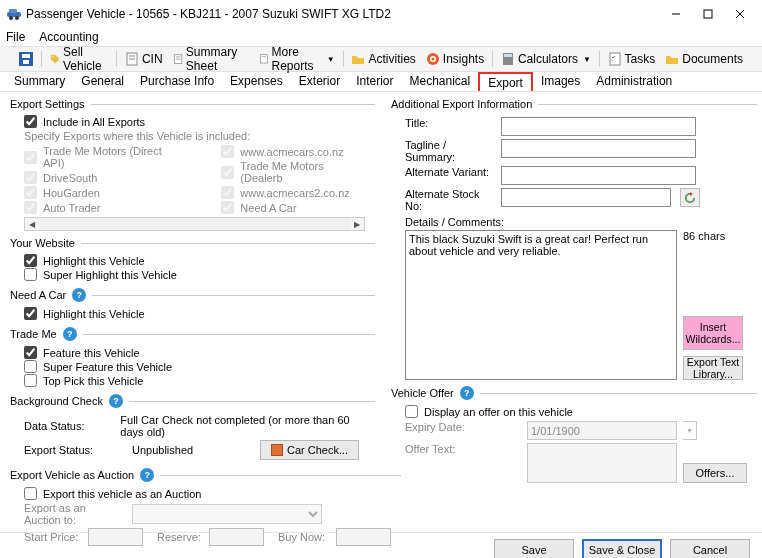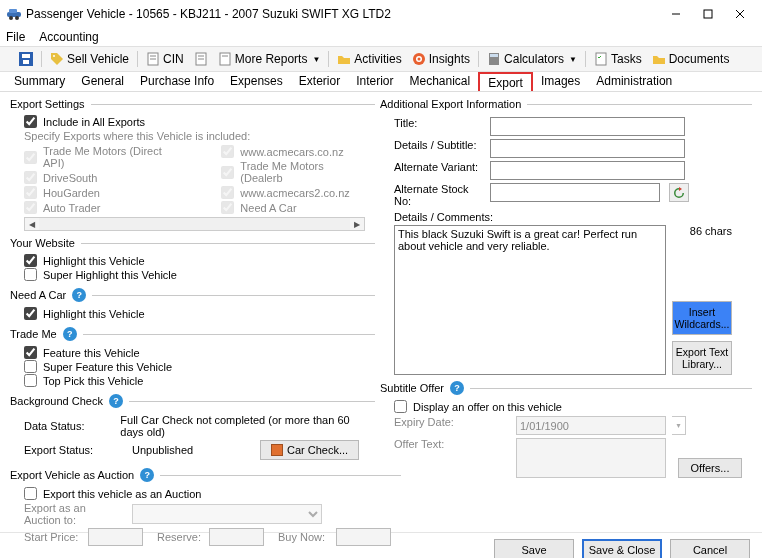--- a/index.html
+++ b/index.html
@@ -22,21 +22,21 @@
 .tbtn .ico { width: 14px; height: 14px; display:flex; align-items:center; justify-content:center;}
 .tsep { width: 1px; height: 16px; background: #ccc; margin: 0 2px; }
 .dd-arrow { font-size: 8px; margin-left: 2px; }
 
 
 .tabs { display: flex; padding: 0 6px; border-bottom: 1px solid #ddd; font-size: 12px; height: 20px;}
 .tab { padding: 2px 8px 1px; cursor: default; }
 .tab.active { border: 2px solid #e03030; border-bottom: none; position: relative; z-index: 1; }
 
 
-.content { display: flex; padding: 6px 10px 4px 10px; gap: 5px; height: 440px; }
+.content { display: flex; padding: 6px 10px 4px 10px; gap: 16px; height: 440px; }
 .col { }
 .col.left { width: 365px; }
 .col.right { flex: 1; }
 
 fieldset.group { border: none; margin-bottom: 4px; }
 fieldset.group > legend { display: flex; align-items: center; width: 100%; gap: 6px; font-size: 11px;}
 fieldset.group > legend .help { width:14px; height:14px; border-radius:50%; background:#2f8fd5; color:#fff; font-size:9px; display:flex; align-items:center; justify-content:center; font-weight:bold; }
 fieldset.group > legend .line { flex: 1; height: 1px; background: #c8c8c8; }
 .group-body { padding: 4px 10px 2px 14px; }
 
@@ -59,21 +59,21 @@
 .btn .ico { width:12px;height:12px; background:#e07030; border:1px solid #a05020; }
 
 
 .field-row { display:flex; align-items:flex-start; margin:3px 0; gap: 6px; font-size:11px;}
 .field-row .lbl { width: 90px; }
 .field-row input[type=text] { width: 195px; height: 19px; border:1px solid #888; padding: 0 3px; font-size:11px;}
 .field-row .icobtn { width:20px;height:19px;border:1px solid #bbb; background:#efefef; display:flex;align-items:center;justify-content:center; margin-left: 3px;}
 
 .details-lbl { margin: 4px 0 2px 0; font-size:11px;}
 textarea.details { width: 272px; height: 150px; border:1px solid #888; resize:none; font-family:inherit; font-size:11px; padding:2px 3px; }
-.charcount { font-size:11px; white-space:nowrap;text-align:right; }
+.charcount { font-size:11px; white-space:nowrap; }
 
 .offer-body .field-row input[type=text].date { width:150px; }
 .offer-body textarea.offertext { width:150px; height:40px; border:1px solid #888; resize:none; font-size:11px;}
 .disabled { color:#888; }
 .offer-body .field-row.dis input, .offer-body .field-row.dis textarea { background:#f4f4f4; color:#888; border-color:#c8c8c8; }
 select:disabled, input:disabled { background:#f4f4f4; color:#888; }
 
 
 .footer { height: 34px; display:flex; align-items:center; justify-content:flex-end; gap:8px; padding:0 12px; border-top:1px solid #e5e5e5;}
 .footer .fbtn { width: 80px; height:22px; border:1px solid #b0b0b0; background:#e9e9e9; font-size:11px; display:flex;align-items:center;justify-content:center;}
@@ -152,20 +152,21 @@
       <span>CIN</span>
     </div>
   <div class="tbtn">
       <span class="ico">
         <svg viewBox="0 0 14 14">
           <rect x="2" y="1" width="10" height="12" fill="#fff" stroke="#888"></rect>
           <line x1="4" y1="4" x2="10" y2="4" stroke="#888"></line>
           <line x1="4" y1="7" x2="10" y2="7" stroke="#888"></line>
         </svg>
       </span>
+      <span>Summary Sheet</span>
     </div>
   <div class="tbtn">
       <span class="ico">
         <svg viewBox="0 0 14 14">
           <rect x="2" y="1" width="10" height="12" fill="#fff" stroke="#888"></rect>
           <line x1="4" y1="4" x2="10" y2="4" stroke="#888"></line>
         </svg>
       </span>
       <span>More Reports</span>
       <span class="dd-arrow">▼</span>
@@ -402,21 +403,21 @@
       <legend>
           <span>Additional Export Information</span>
           <span class="line"></span>
         </legend>
       <div class="group-body">
         <div class="field-row">
             <span class="lbl">Title:</span>
             <input type="text" value="" style="">
           </div>
         <div class="field-row">
-            <span class="lbl">Details / Subtitle:</span>
+            <span class="lbl">Tagline / Summary:</span>
             <input type="text" value="" style="">
           </div>
         <div class="field-row">
             <span class="lbl">Alternate Variant:</span>
             <input type="text" value="" style="">
           </div>
         <div class="field-row">
             <span class="lbl">Alternate Stock No:</span>
             <input type="text" style="width: 170px;" value="">
             <span class="icobtn">
@@ -425,30 +426,30 @@
                 <path d="M6 0v4l3-2z" fill="#d04030"></path>
               </svg>
             </span>
           </div>
         <div class="details-lbl">Details / Comments:</div>
         <div style="display:flex; gap:6px;">
           <textarea class="details" style="">This black Suzuki Swift is a great car! Perfect run about vehicle and very reliable.</textarea>
           <div style="display:flex;flex-direction:column;">
             <span class="charcount">86 chars</span>
             <div style="flex:1"></div>
-            <div class="btn2" style="width:60px;height:34px;background:#3b82f6;border:1px solid #b8b8b8;font-size:10.5px;display:flex;align-items:center;justify-content:center;text-align:center;padding:0 2px;margin-bottom:6px;">Insert Wildcards...</div>
-            <div class="btn2" style="width:60px;height:34px;background:#e9e9e9;border:1px solid #b8b8b8;font-size:10.5px;display:flex;align-items:center;justify-content:center;text-align:center;padding:0 2px;">Export Text Library...</div>
-          </div>
-        </div>
-      </div>
-    </fieldset>
-
-    <fieldset class="group">
-      <legend>
-          <span>Subtitle Offer</span>
+            <div class="btn2" style="width:60px;height:34px;background:#f9a8d4;border:1px solid #b8b8b8;font-size:10.5px;display:flex;align-items:center;justify-content:center;text-align:center;padding:0 2px;margin-bottom:6px;">Insert Wildcards...</div>
+            <div class="btn2" style="width:60px;height:24px;background:#e9e9e9;border:1px solid #b8b8b8;font-size:10.5px;display:flex;align-items:center;justify-content:center;text-align:center;padding:0 2px;">Export Text Library...</div>
+          </div>
+        </div>
+      </div>
+    </fieldset>
+
+    <fieldset class="group">
+      <legend>
+          <span>Vehicle Offer</span>
           <span class="help">?</span>
           <span class="line"></span>
         </legend>
       <div class="group-body offer-body">
         <label class="cb">
             <input type="checkbox" style="">
             <span>Display an offer on this vehicle</span>
           </label>
         <div class="field-row dis">
             <span class="lbl disabled">Expiry Date:</span>

